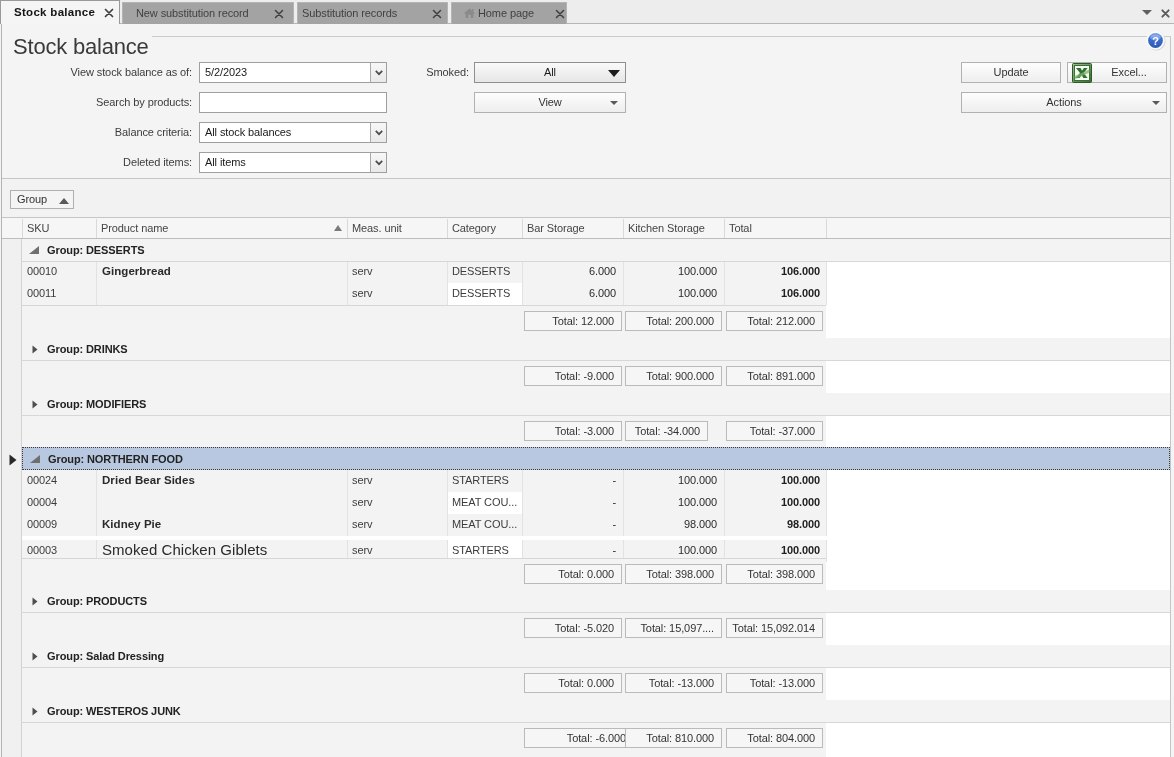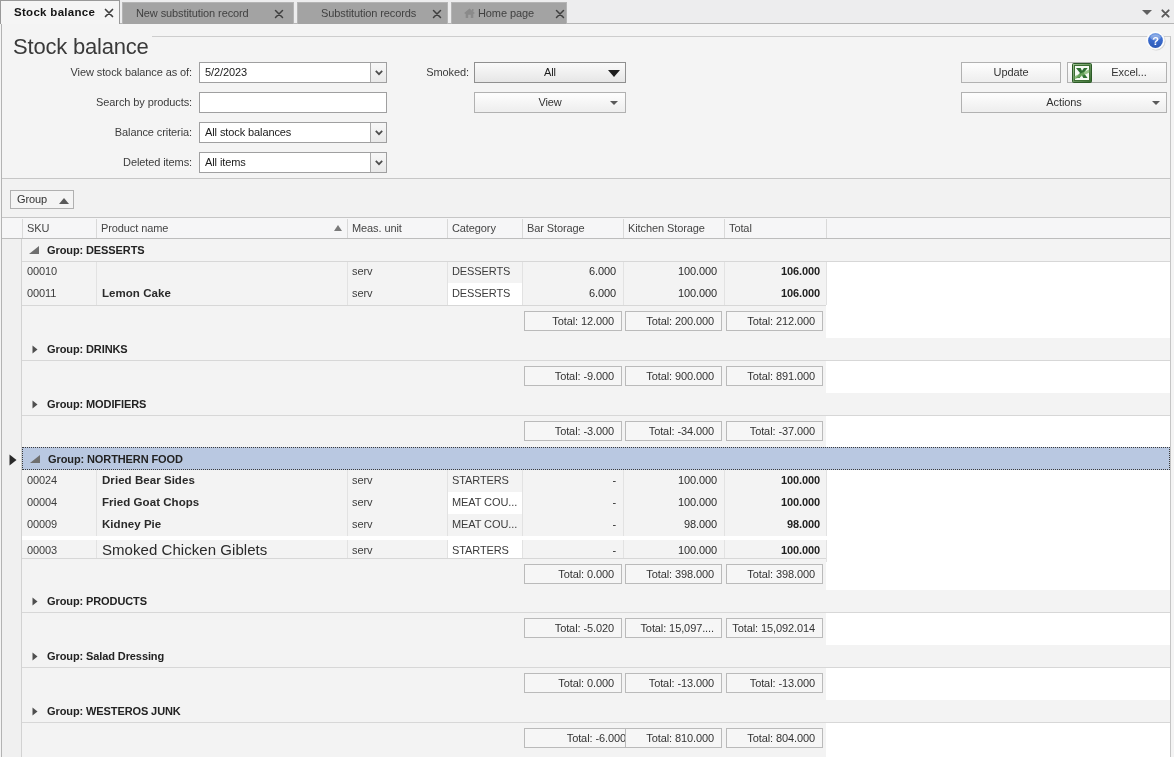--- a/index.html
+++ b/index.html
@@ -49,21 +49,21 @@
 <div class="tab active" style="left:0px;width:120px;padding-left:13px">Stock balance<span class="x" style="left:103px">
       <svg width="10" height="10" viewBox="0 0 10 10">
         <path d="M1.5 1.5 L8.5 8.5 M8.5 1.5 L1.5 8.5" stroke="#3f3f3f" stroke-width="1.7" stroke-linecap="round"></path>
       </svg>
     </span></div>
 <div class="tab" style="left:122px;width:172px;padding-left:13px">New substitution record<span class="x" style="left:151px">
       <svg width="10" height="10" viewBox="0 0 10 10">
         <path d="M1.5 1.5 L8.5 8.5 M8.5 1.5 L1.5 8.5" stroke="#3f3f3f" stroke-width="1.5" stroke-linecap="round"></path>
       </svg>
     </span></div>
-<div class="tab" style="left:297px;width:151px;padding-left:23px">Substitution records<span class="x" style="left:134px">
+<div class="tab" style="left:297px;width:151px;padding-left:4px">Substitution records<span class="x" style="left:134px">
       <svg width="10" height="10" viewBox="0 0 10 10">
         <path d="M1.5 1.5 L8.5 8.5 M8.5 1.5 L1.5 8.5" stroke="#3f3f3f" stroke-width="1.5" stroke-linecap="round"></path>
       </svg>
     </span></div>
 <div class="tab" style="left:451px;width:116px;padding-left:26px"><svg style="position:absolute;left:12px;top:5px" width="11" height="11" viewBox="0 0 11 11">
       <path d="M5.5 0.5 L10.8 5 L9.8 6 L9.3 5.6 L9.3 10 L6.8 10 L6.8 6.8 L4.2 6.8 L4.2 10 L1.7 10 L1.7 5.6 L1.2 6 L0.2 5 Z" fill="#8a8a8a"></path>
       <rect x="8" y="1" width="1.5" height="2.4" fill="#8a8a8a"></rect>
     </svg>Home page<span class="x" style="left:103px">
       <svg width="10" height="10" viewBox="0 0 10 10">
         <path d="M1.5 1.5 L8.5 8.5 M8.5 1.5 L1.5 8.5" stroke="#3f3f3f" stroke-width="1.5" stroke-linecap="round"></path>
@@ -164,37 +164,37 @@
   </div>
 <div class="row drow" style="top:261px;width:805px">
     <div class="vline" style="left:74px"></div>
     <div class="vline" style="left:325px"></div>
     <div class="vline" style="left:425px"></div>
     <div class="vline" style="left:500px"></div>
     <div class="vline" style="left:601px"></div>
     <div class="vline" style="left:702px"></div>
     <div class="vline" style="left:804px"></div>
     <div class="cell" style="left:5px;width:64px">00010</div>
+    <div class="cell" style="left:80px;width:239px;font-weight:bold;color:#2a2a2a;font-size:11.5px;letter-spacing:0.05px">Gingerbread</div>
     <div class="cell" style="left:330px;width:90px">serv</div>
     <div class="cell" style="left:430px;width:65px">DESSERTS</div>
     <div class="cell num" style="left:500px;width:94px">6.000</div>
     <div class="cell num" style="left:601px;width:94px">100.000</div>
     <div class="cell num" style="left:702px;width:96px;font-weight:bold;color:#1f1f1f">106.000</div>
   </div>
 <div class="row drow" style="top:283px;width:805px">
     <div class="vline" style="left:74px"></div>
     <div class="vline" style="left:325px"></div>
     <div class="vline" style="left:425px"></div>
     <div class="vline" style="left:500px"></div>
     <div class="vline" style="left:601px"></div>
     <div class="vline" style="left:702px"></div>
     <div class="vline" style="left:804px"></div>
     <div class="cell" style="left:426px;width:74px;background:#fff"></div>
     <div class="cell" style="left:5px;width:64px">00011</div>
-    <div class="cell" style="left:80px;width:239px;font-weight:bold;color:#2a2a2a;font-size:11.5px;letter-spacing:0.05px">Lemon Cake</div>
     <div class="cell" style="left:330px;width:90px">serv</div>
     <div class="cell" style="left:430px;width:65px">DESSERTS</div>
     <div class="cell num" style="left:500px;width:94px">6.000</div>
     <div class="cell num" style="left:601px;width:94px">100.000</div>
     <div class="cell num" style="left:702px;width:96px;font-weight:bold;color:#1f1f1f">106.000</div>
   </div>
 <div class="trow" style="top:305px;height:33px"></div>
 <div class="tbox" style="left:524px;top:311px;width:98px">Total: 12.000</div>
 <div class="tbox" style="left:625px;top:311px;width:97px">Total: 200.000</div>
 <div class="tbox" style="left:726px;top:311px;width:97px">Total: 212.000</div>
@@ -209,21 +209,21 @@
 <div class="tbox" style="left:625px;top:366px;width:97px">Total: 900.000</div>
 <div class="tbox" style="left:726px;top:366px;width:97px">Total: 891.000</div>
 <div class="row grow" style="top:393px">
     <svg class="gtri" style="left:10px;top:7px" width="6" height="9" viewBox="0 0 6 9">
       <path d="M0.5 0.5 L5.5 4.5 L0.5 8.5 Z" fill="#4f4f4f"></path>
     </svg>
     <div class="gtext">Group: MODIFIERS</div>
   </div>
 <div class="trow" style="top:415px;height:33px"></div>
 <div class="tbox" style="left:524px;top:421px;width:98px">Total: -3.000</div>
-<div class="tbox" style="left:625px;top:421px;width:97px">Total: -34.000</div>
+<div class="tbox" style="left:625px;top:421px;width:83px">Total: -34.000</div>
 <div class="tbox" style="left:726px;top:421px;width:97px">Total: -37.000</div>
 <div class="row grow sel" style="top:447px;height:23px;width:1148px">
     <svg class="gtri" style="left:7px;top:7px" width="10" height="8" viewBox="0 0 10 8">
       <path d="M10 0 L10 8 L0 8 Z" fill="#6f6f6f"></path>
     </svg>
     <div class="gtext">Group: NORTHERN FOOD</div>
   </div>
 <div class="row drow" style="top:470px;width:805px">
     <div class="vline" style="left:74px"></div>
     <div class="vline" style="left:325px"></div>
@@ -243,21 +243,20 @@
 <div class="row drow" style="top:492px;width:805px">
     <div class="vline" style="left:74px"></div>
     <div class="vline" style="left:325px"></div>
     <div class="vline" style="left:425px"></div>
     <div class="vline" style="left:500px"></div>
     <div class="vline" style="left:601px"></div>
     <div class="vline" style="left:702px"></div>
     <div class="vline" style="left:804px"></div>
     <div class="cell" style="left:426px;width:74px;background:#fff"></div>
     <div class="cell" style="left:5px;width:64px">00004</div>
-    <div class="cell" style="left:80px;width:239px;font-weight:bold;color:#2a2a2a;font-size:11.5px;letter-spacing:0.05px">Fried Goat Chops</div>
     <div class="cell" style="left:330px;width:90px">serv</div>
     <div class="cell" style="left:430px;width:65px">MEAT COU...</div>
     <div class="cell num" style="left:500px;width:94px">-</div>
     <div class="cell num" style="left:601px;width:94px">100.000</div>
     <div class="cell num" style="left:702px;width:96px;font-weight:bold;color:#1f1f1f">100.000</div>
   </div>
 <div class="row drow" style="top:514px;width:805px">
     <div class="vline" style="left:74px"></div>
     <div class="vline" style="left:325px"></div>
     <div class="vline" style="left:425px"></div>

